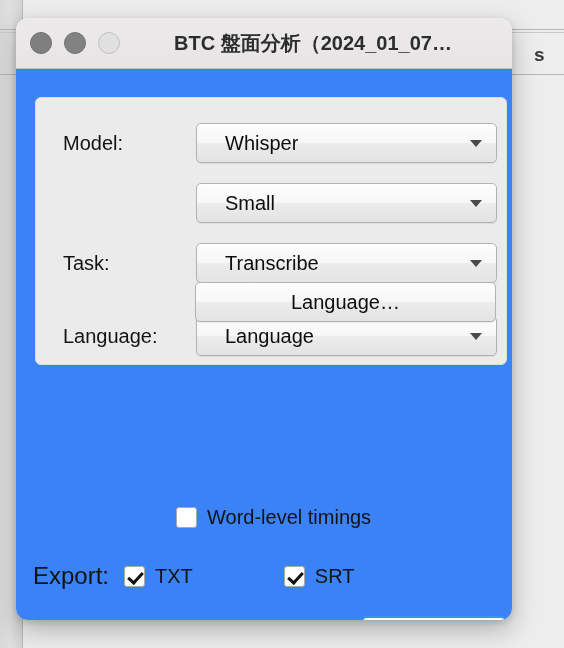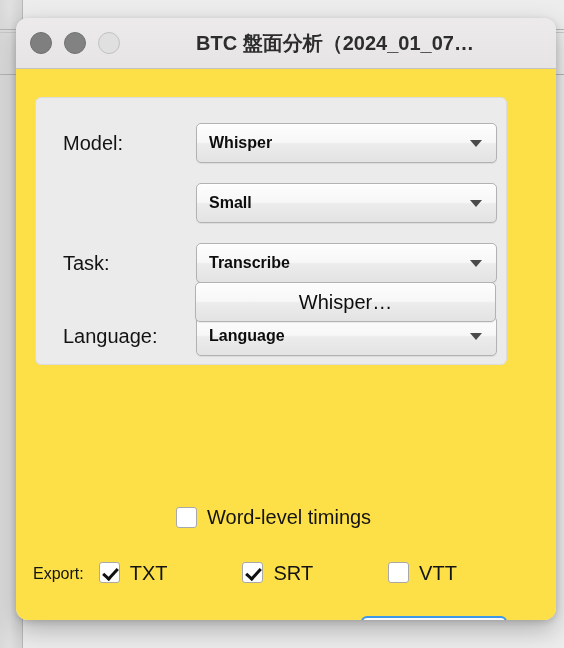--- a/index.html
+++ b/index.html
@@ -56,21 +56,21 @@
     font-weight: bold;
     color: #3a3a3a;
     letter-spacing: 0;
   }
 
   
   .dialog {
     position: absolute;
     left: 16px;
     top: 18px;
-    width: 540px;
+    width: 496px;
     height: 602px;
     border-radius: 12px;
     background: #ececec;
     box-shadow: 0 10px 26px rgba(0,0,0,0.26), 0 2px 6px rgba(0,0,0,0.14);
     overflow: hidden;
   }
   .titlebar {
     position: relative;
     height: 50px;
     background: linear-gradient(to bottom, #eceaea 0%, #e6e4e4 100%);
@@ -105,21 +105,21 @@
     padding-right: 12px;
     box-sizing: border-box;
     white-space: nowrap;
     overflow: hidden;
     pointer-events: none;
   }
 
   .dialog-body {
     position: relative;
     height: 551px;
-    background: #fde047;
+    background: #3b82f6;
   }
 
   
   .groupbox {
     position: absolute;
     left: 19px;
     top: 28px;
     width: 472px;
     height: 268px;
     box-sizing: border-box;
@@ -157,26 +157,25 @@
     height: 40px;
     box-sizing: border-box;
     border: 1px solid #b2b2b2;
     border-radius: 5px;
     background: linear-gradient(to bottom, #fdfdfd 0%, #f7f7f7 48%, #ececec 52%, #e3e3e3 100%);
     box-shadow: 0 1px 0 rgba(255,255,255,0.85) inset, 0 1px 1px rgba(0,0,0,0.07);
     display: flex;
     align-items: center;
   }
   .popup-value {
-    font-size: 16px;
+    font-size: 20px;
     color: #0d0d0d;
-    margin-left: 12px;
+    margin-left: 28px;
     white-space: nowrap;
     overflow: hidden;
-    font-weight: bold;
   }
   .popup-arrow {
     position: absolute;
     right: 14px;
     top: 50%;
     margin-top: -3px;
     width: 0; height: 0;
     border-left: 6.5px solid transparent;
     border-right: 6.5px solid transparent;
     border-top: 7px solid #4a4a4a;
@@ -234,27 +233,27 @@
     font-size: 20px;
     color: #131313;
     margin-left: 10px;
     white-space: nowrap;
   }
 
   .wordline { left: 120px; top: 437px; margin-left: 40px; }
 
   .exportline { left: 17px; top: 493px; }
   .export-label {
-    font-size: 16px;
+    font-size: 24px;
     color: #131313;
     margin-right: 15px;
     white-space: nowrap;
   }
-  .export-group { display: flex; align-items: flex-start; }
-  .export-group + .export-group { margin-left: 44px; padding-left: 31px; }
+  .export-group { display: flex; align-items: center; }
+  .export-group + .export-group { margin-left: 60px; padding-left: 31px; }
 
   
   .btn-run {
     position: absolute;
     left: 345px;
     top: 547px;
     width: 146px;
     height: 44px;
     box-sizing: border-box;
     border: 2px solid #3d96e6;
@@ -322,43 +321,39 @@
 
         <div class="form-row r-language">
           <div class="row-label">Language:</div>
           <div class="popup">
             <span class="popup-value">Language</span>
             <span class="popup-arrow"></span>
           </div>
         </div>
       </div>
 
-      <div class="pushbutton btn-advanced">Whisper…</div>
+      <div class="pushbutton btn-advanced">Language…</div>
 
       <div class="checkline wordline">
         <span class="cb"></span>
         <span class="cb-label">Word-level timings</span>
       </div>
 
       <div class="checkline exportline">
         <span class="export-label">Export:</span>
 
         <span class="export-group">
           <span class="cb checked"></span>
           <span class="cb-label">TXT</span>
         </span>
 
         <span class="export-group">
           <span class="cb checked"></span>
           <span class="cb-label">SRT</span>
         </span>
 
-        <span class="export-group">
-          <span class="cb"></span>
-          <span class="cb-label">VTT</span>
-        </span>
       </div>
 
       <div class="btn-run">Run</div>
 
     </div>
   </div>
 </div>
 
 </body></html>

